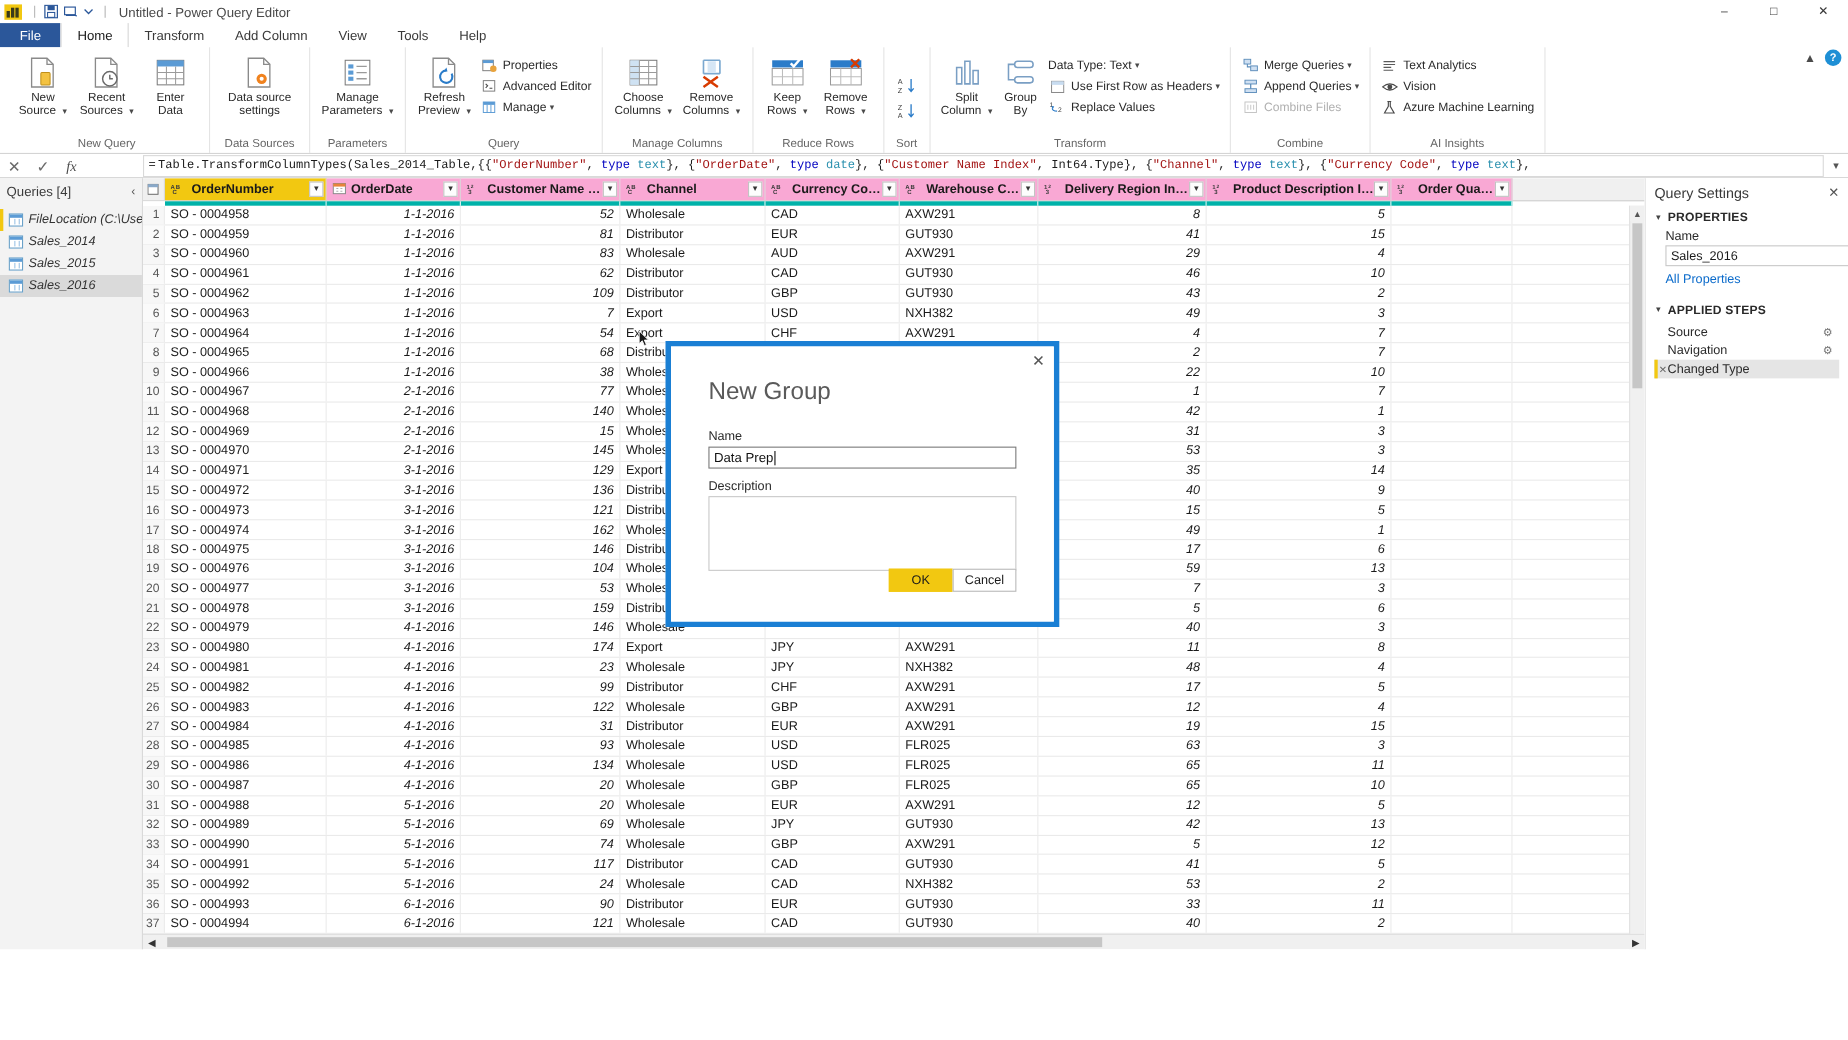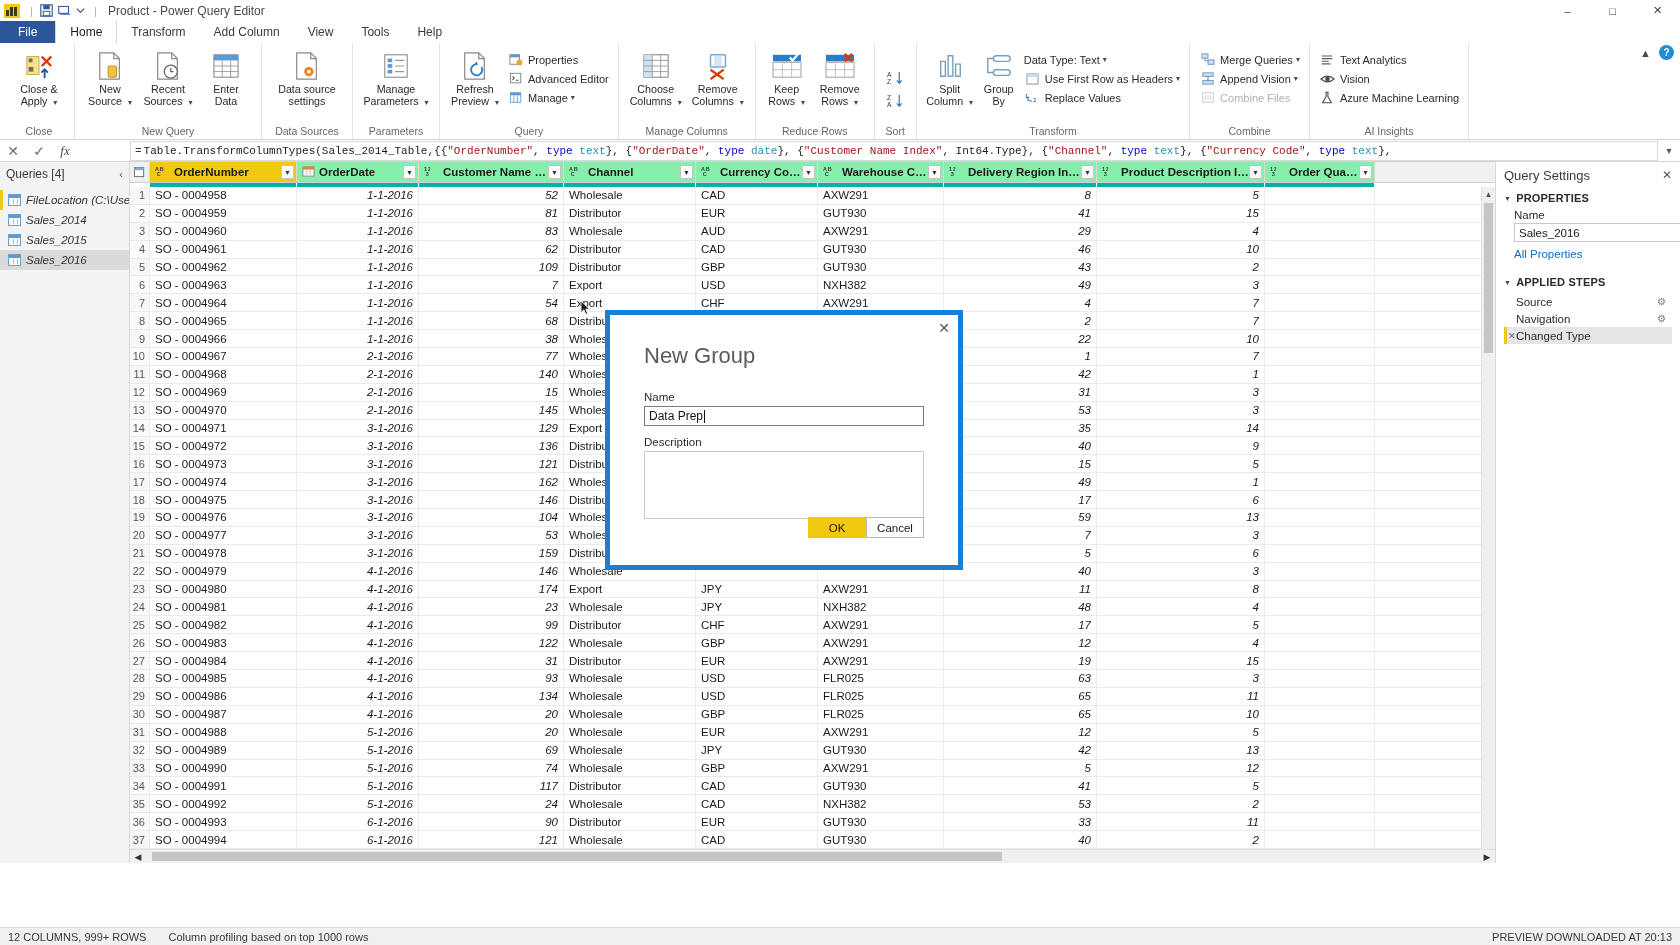--- a/index.html
+++ b/index.html
@@ -102,21 +102,21 @@
     background:#fff; border:1px solid #6aa1c8; position:relative; }
   .q-icon::before{content:"";position:absolute;left:0;top:0;right:0;height:3px;background:#5b9bd5;}
   .q-icon::after{content:"";position:absolute;left:4px;top:4px;width:1px;bottom:1px;background:#9cc3e5;
      box-shadow:4px 0 0 0 #9cc3e5;}
 
   
   .grid-wrap { flex:1; display:flex; flex-direction:column; background:#fff; position:relative; overflow:hidden; }
   .grid-head { height:21px; display:flex; background:#f0f0f0; border-bottom:1px solid #d0d0d0; }
   .gh-corner { width:20px; border-right:1px solid #d9d9d9; display:flex; align-items:center; justify-content:center;
      background:#f0f0f0; }
-  .gh-cell { display:flex; align-items:center; border-right:1px solid #d9d9d9; background:#86efac;
+  .gh-cell { display:flex; align-items:center; border-right:1px solid #d9d9d9; background:#f9a8d4;
      padding:0 2px 0 5px; font-size:11.5px; font-weight:bold; color:#1a1a1a; position:relative; white-space:nowrap; }
   .gh-cell.sel { background:#f2c811; }
   .type-ic { font-size:9px; color:#4a4a4a; margin-right:4px; font-family:"Liberation Sans",sans-serif; flex:none; }
   .gh-label { overflow:hidden; text-overflow:ellipsis; }
   .gh-drop { margin-left:auto; width:13px; height:14px; border:1px solid #c3c3c3; background:#fdfdfd;
      display:flex; align-items:center; justify-content:center; font-size:7px; color:#333; flex:none; }
   .quality-bar { height:4px; display:flex; }
   .qb-cell { border-right:1px solid #fff; background:#00b2a9; }
   .qb-corner { width:20px; background:#fff; }
   .grid-rows { flex:1; overflow:hidden; position:relative; }
@@ -201,57 +201,40 @@
           <rect x="1.5" y="3" width="12" height="8.5" fill="none" stroke="#2b579a" stroke-width="1.3"></rect>
           <path d="M3 12.5 L14.5 12.5 L14.5 13.5" stroke="#2b579a" stroke-width="1.2" fill="none"></path>
         </svg>
     </span>
     <span class="tb-icon">
       <svg width="9" height="9" viewBox="0 0 10 10">
           <path d="M1 3 L5 7 L9 3" stroke="#2b579a" stroke-width="1.3" fill="none"></path>
         </svg>
     </span>
     <span class="tb-sep">|</span>
-    <span class="tb-title">Product - Power Query Editor</span>
+    <span class="tb-title">Untitled - Power Query Editor</span>
     <div class="win-buttons">
       <div class="win-btn">–</div>
       <div class="win-btn">□</div>
       <div class="win-btn close">✕</div>
     </div>
   </div>
 
   <div class="ribbon-tabs">
     <div class="rtab file">File</div>
     <div class="rtab active">Home</div>
     <div class="rtab">Transform</div>
     <div class="rtab">Add Column</div>
     <div class="rtab">View</div>
     <div class="rtab">Tools</div>
     <div class="rtab">Help</div>
   </div>
 
   <div class="ribbon">
 
-    <div class="rgroup">
-      <div class="rgroup-items">
-        <div class="bigbtn">
-          <span class="ic">
-            <svg width="30" height="30" viewBox="0 0 32 32">
-              <rect x="3" y="6" width="13" height="19" fill="#f8e08e" stroke="#c8a93a"></rect>
-              <rect x="5" y="8" width="4" height="4" fill="#6a6a6a"></rect>
-              <rect x="5" y="17" width="5" height="5" fill="#6a6a6a"></rect>
-              <path d="M19 6 L29 16 M29 6 L19 16" stroke="#d83b01" stroke-width="2.4"></path>
-              <path d="M22 29 L22 20 M18.5 23 L22 19.5 L25.5 23" stroke="#2b579a" stroke-width="2" fill="none"></path>
-            </svg>
-          </span>
-          <span class="lbl">Close &amp;<br>Apply <span class="caret">▾</span></span>
-        </div>
-      </div>
-      <div class="rgroup-label">Close</div>
-    </div>
 
     <div class="rgroup">
       <div class="rgroup-items">
         <div class="bigbtn">
           <span class="ic">
             <svg width="28" height="30" viewBox="0 0 30 32">
                 <path d="M4 2 H19 L25 8 V30 H4 Z" fill="#fff" stroke="#8a8a8a" stroke-width="1.3"></path>
                 <path d="M19 2 V8 H25" fill="none" stroke="#8a8a8a" stroke-width="1.3"></path>
                 <rect x="13" y="16" width="9" height="12" rx="1" fill="#f3c242" stroke="#c08f1a"></rect>
               </svg>
@@ -507,21 +490,21 @@
             <span class="caret">▾</span>
           </div>
           <div class="smallbtn">
             <span class="sic">
               <svg width="14" height="13" viewBox="0 0 16 15">
                   <rect x="2" y="1" width="12" height="4" fill="#cfe0f2" stroke="#5b8cba"></rect>
                   <rect x="2" y="10" width="12" height="4" fill="#cfe0f2" stroke="#5b8cba"></rect>
                   <path d="M8 5 V10" stroke="#5b8cba" stroke-width="1.3"></path>
                 </svg>
             </span>
-            <span>Append Vision</span>
+            <span>Append Queries</span>
             <span class="caret">▾</span>
           </div>
           <div class="smallbtn disabled">
             <span class="sic">
               <svg width="14" height="13" viewBox="0 0 16 15">
                   <rect x="2" y="2" width="12" height="11" fill="#fff" stroke="#c3c3c3"></rect>
                   <path d="M5 5 V10 M8 5 V10 M11 5 V10" stroke="#cfcfcf" stroke-width="1.2"></path>
                 </svg>
             </span>
             <span>Combine Files</span>
@@ -1224,26 +1207,20 @@
             </div>
             <div class="step active">
               <span class="step-x">✕</span>
               <span>Changed Type</span>
             </div>
           </div>
       </div>
     </div>
   </div>
 
-  <div class="statusbar">
-    <span>12 COLUMNS, 999+ ROWS</span>
-    <span class="sb-sep"></span>
-    <span>Column profiling based on top 1000 rows</span>
-    <span class="sb-right">PREVIEW DOWNLOADED AT 20:13</span>
-  </div>
 
   <div class="modal-frame">
     <div class="modal-inner">
       <span class="modal-close">✕</span>
       <div class="modal-title">New Group</div>
       <div class="modal-body">
         <div class="m-label">Name</div>
         <div class="m-input">
           <span>Data Prep</span>
             <span class="caret-bar"></span>

